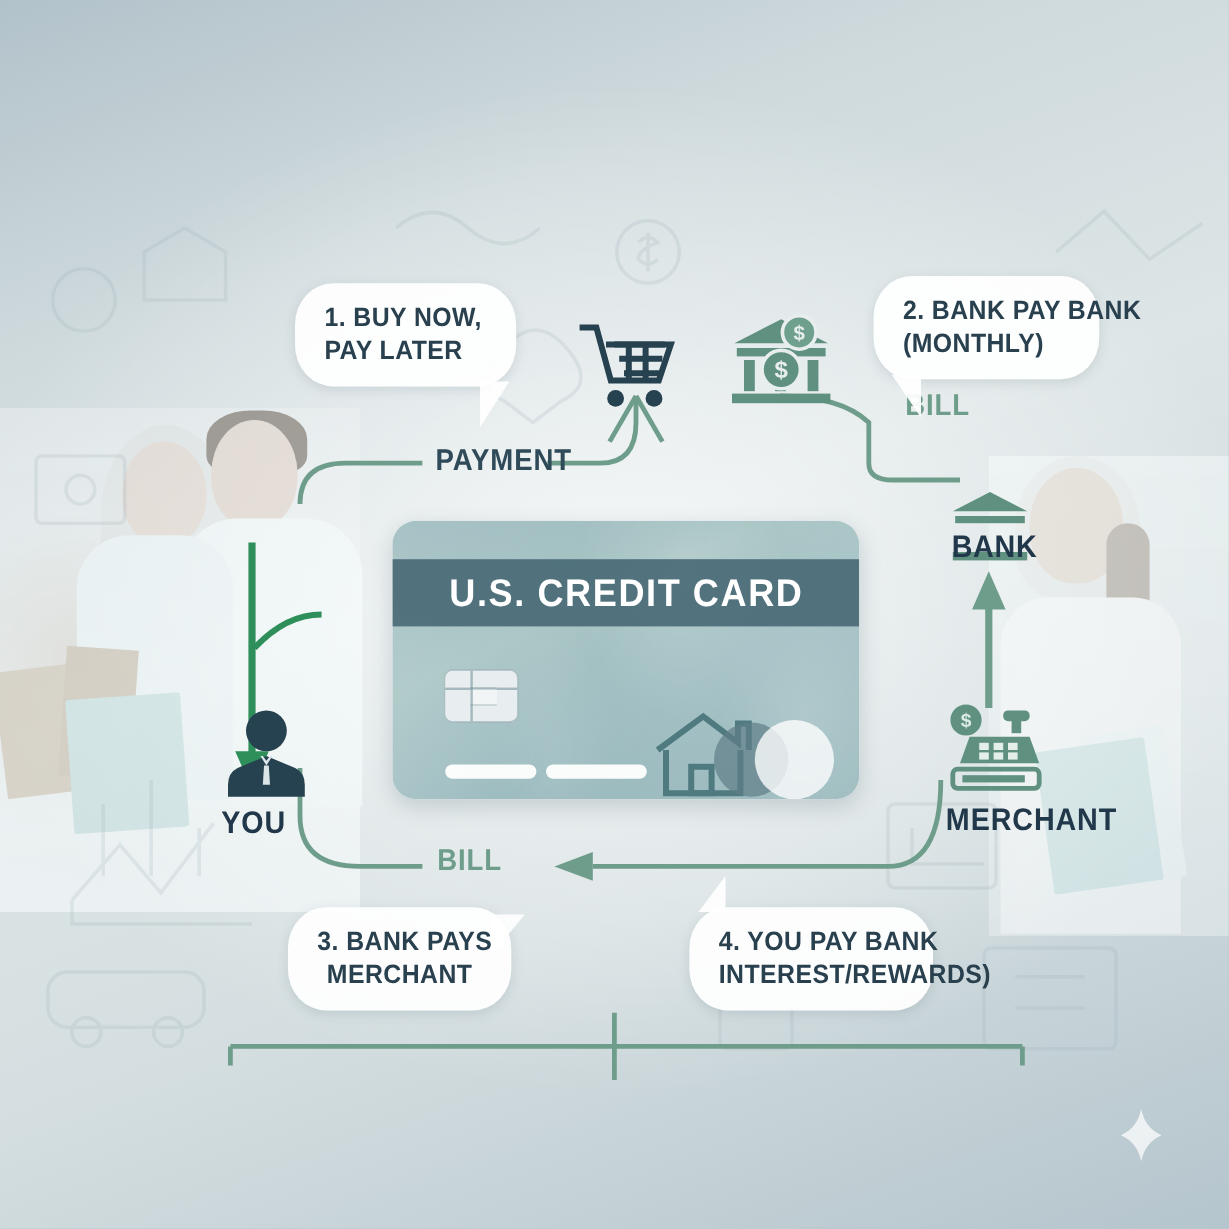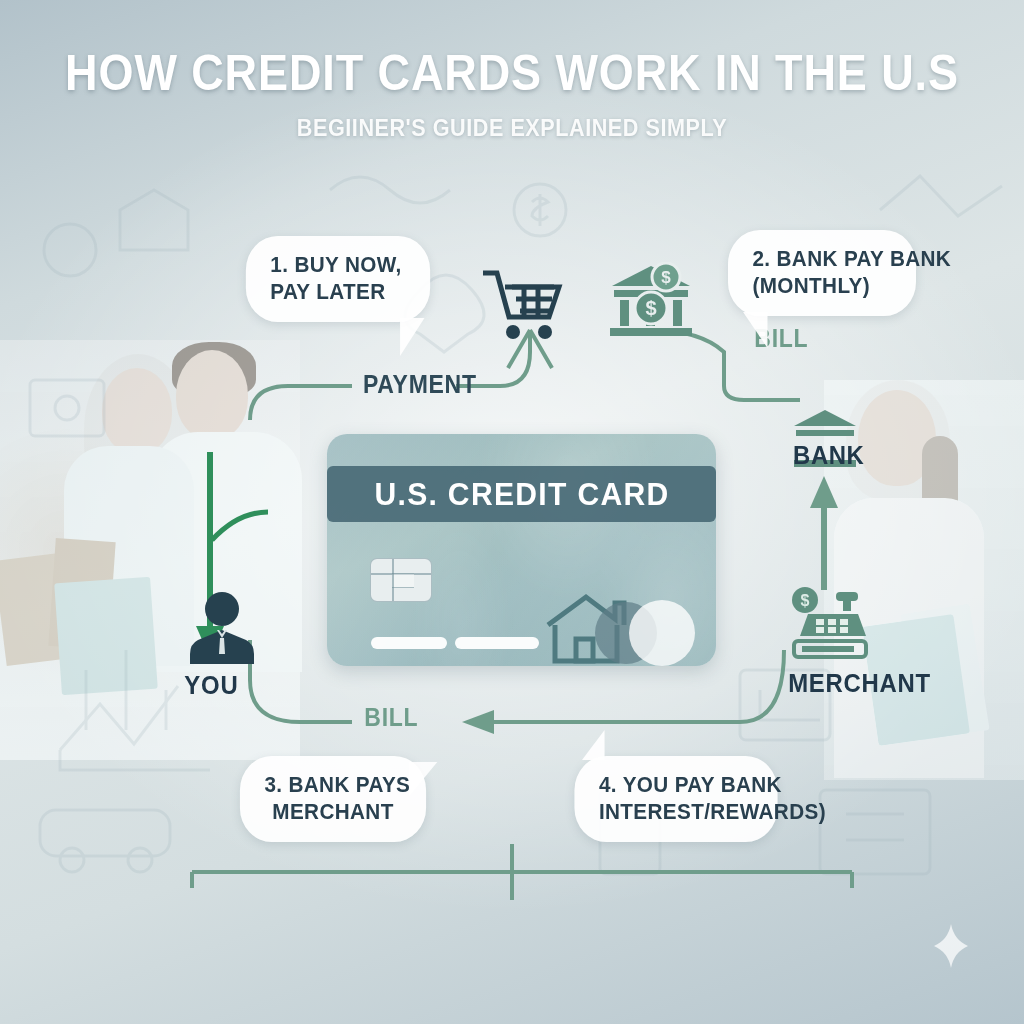--- a/index.html
+++ b/index.html
@@ -190,21 +190,21 @@
   .card-swirl {
     position:absolute; inset:0; opacity:0.30;
     background:
       radial-gradient(ellipse 40% 90% at 62% 20%, rgba(255,255,255,0.55), rgba(255,255,255,0) 60%),
       radial-gradient(ellipse 30% 70% at 88% 70%, rgba(255,255,255,0.45), rgba(255,255,255,0) 62%),
       radial-gradient(ellipse 24% 80% at 34% 80%, rgba(255,255,255,0.30), rgba(255,255,255,0) 60%);
   }
   .card-band {
     position: absolute; left:0; top:32px; width:100%; height:56px;
     background: rgba(66,100,113,0.86);
-    display:flex; align-items:center; justify-content:center;border-radius:6px;
+    display:flex; align-items:center; justify-content:center;
   }
   .card-band span {
     font-family: "Liberation Sans Narrow", "Liberation Sans", sans-serif;
     font-weight: 700; font-size: 32px; color:#ffffff;
     letter-spacing: 1.4px; transform: scaleX(0.94);
   }
   .card-chip {
     position:absolute; left:43px; top:124px; width:62px; height:44px;
     border-radius:7px; background:#e8eeef; border:1px solid rgba(110,140,150,0.5);
   }
@@ -310,24 +310,20 @@
     <path d="M330 40 q30 -26 60 0 q30 26 60 0"></path>
     <rect x="740" y="520" width="90" height="70" rx="6"></rect>
     <path d="M760 540 l0 30 l60 0"></path>
     <path d="M880 60 l40 -34 l38 40 l44 -30"></path>
     <rect x="820" y="640" width="110" height="84" rx="6"></rect>
     <path d="M846 664 l58 0 M846 690 l58 0"></path>
     <path d="M420 140 q26 -30 52 0 q26 30 -4 44 l-24 18 l-24 -18 q-30 -14 0 -44 z"></path>
     <rect x="600" y="640" width="60" height="84" rx="6"></rect>
   </svg>
 
-  <div class="header">
-    <div class="title">HOW CREDIT CARDS WORK IN THE U.S</div>
-    <div class="subtitle">BEGIINER'S GUIDE EXPLAINED SIMPLY</div>
-  </div>
 
   <svg style="position:absolute;left:0;top:0;width:1024px;height:1024px;" viewBox="0 0 1024 1024" fill="none">
 
     <path d="M250 420 Q250 386 288 386 L352 386" stroke="#6f9d8b" stroke-width="4" fill="none"></path>
     <path d="M456 386 L500 386 Q530 386 530 352 L530 330" stroke="#6f9d8b" stroke-width="4" fill="none"></path>
 
     <path d="M530 330 L508 368 M530 330 L552 368" stroke="#6f9d8b" stroke-width="4" fill="none"></path>
 
     <path d="M650 330 Q700 330 724 352 L724 386 Q724 400 744 400 L800 400" stroke="#6f9d8b" stroke-width="4" fill="none"></path>
 

